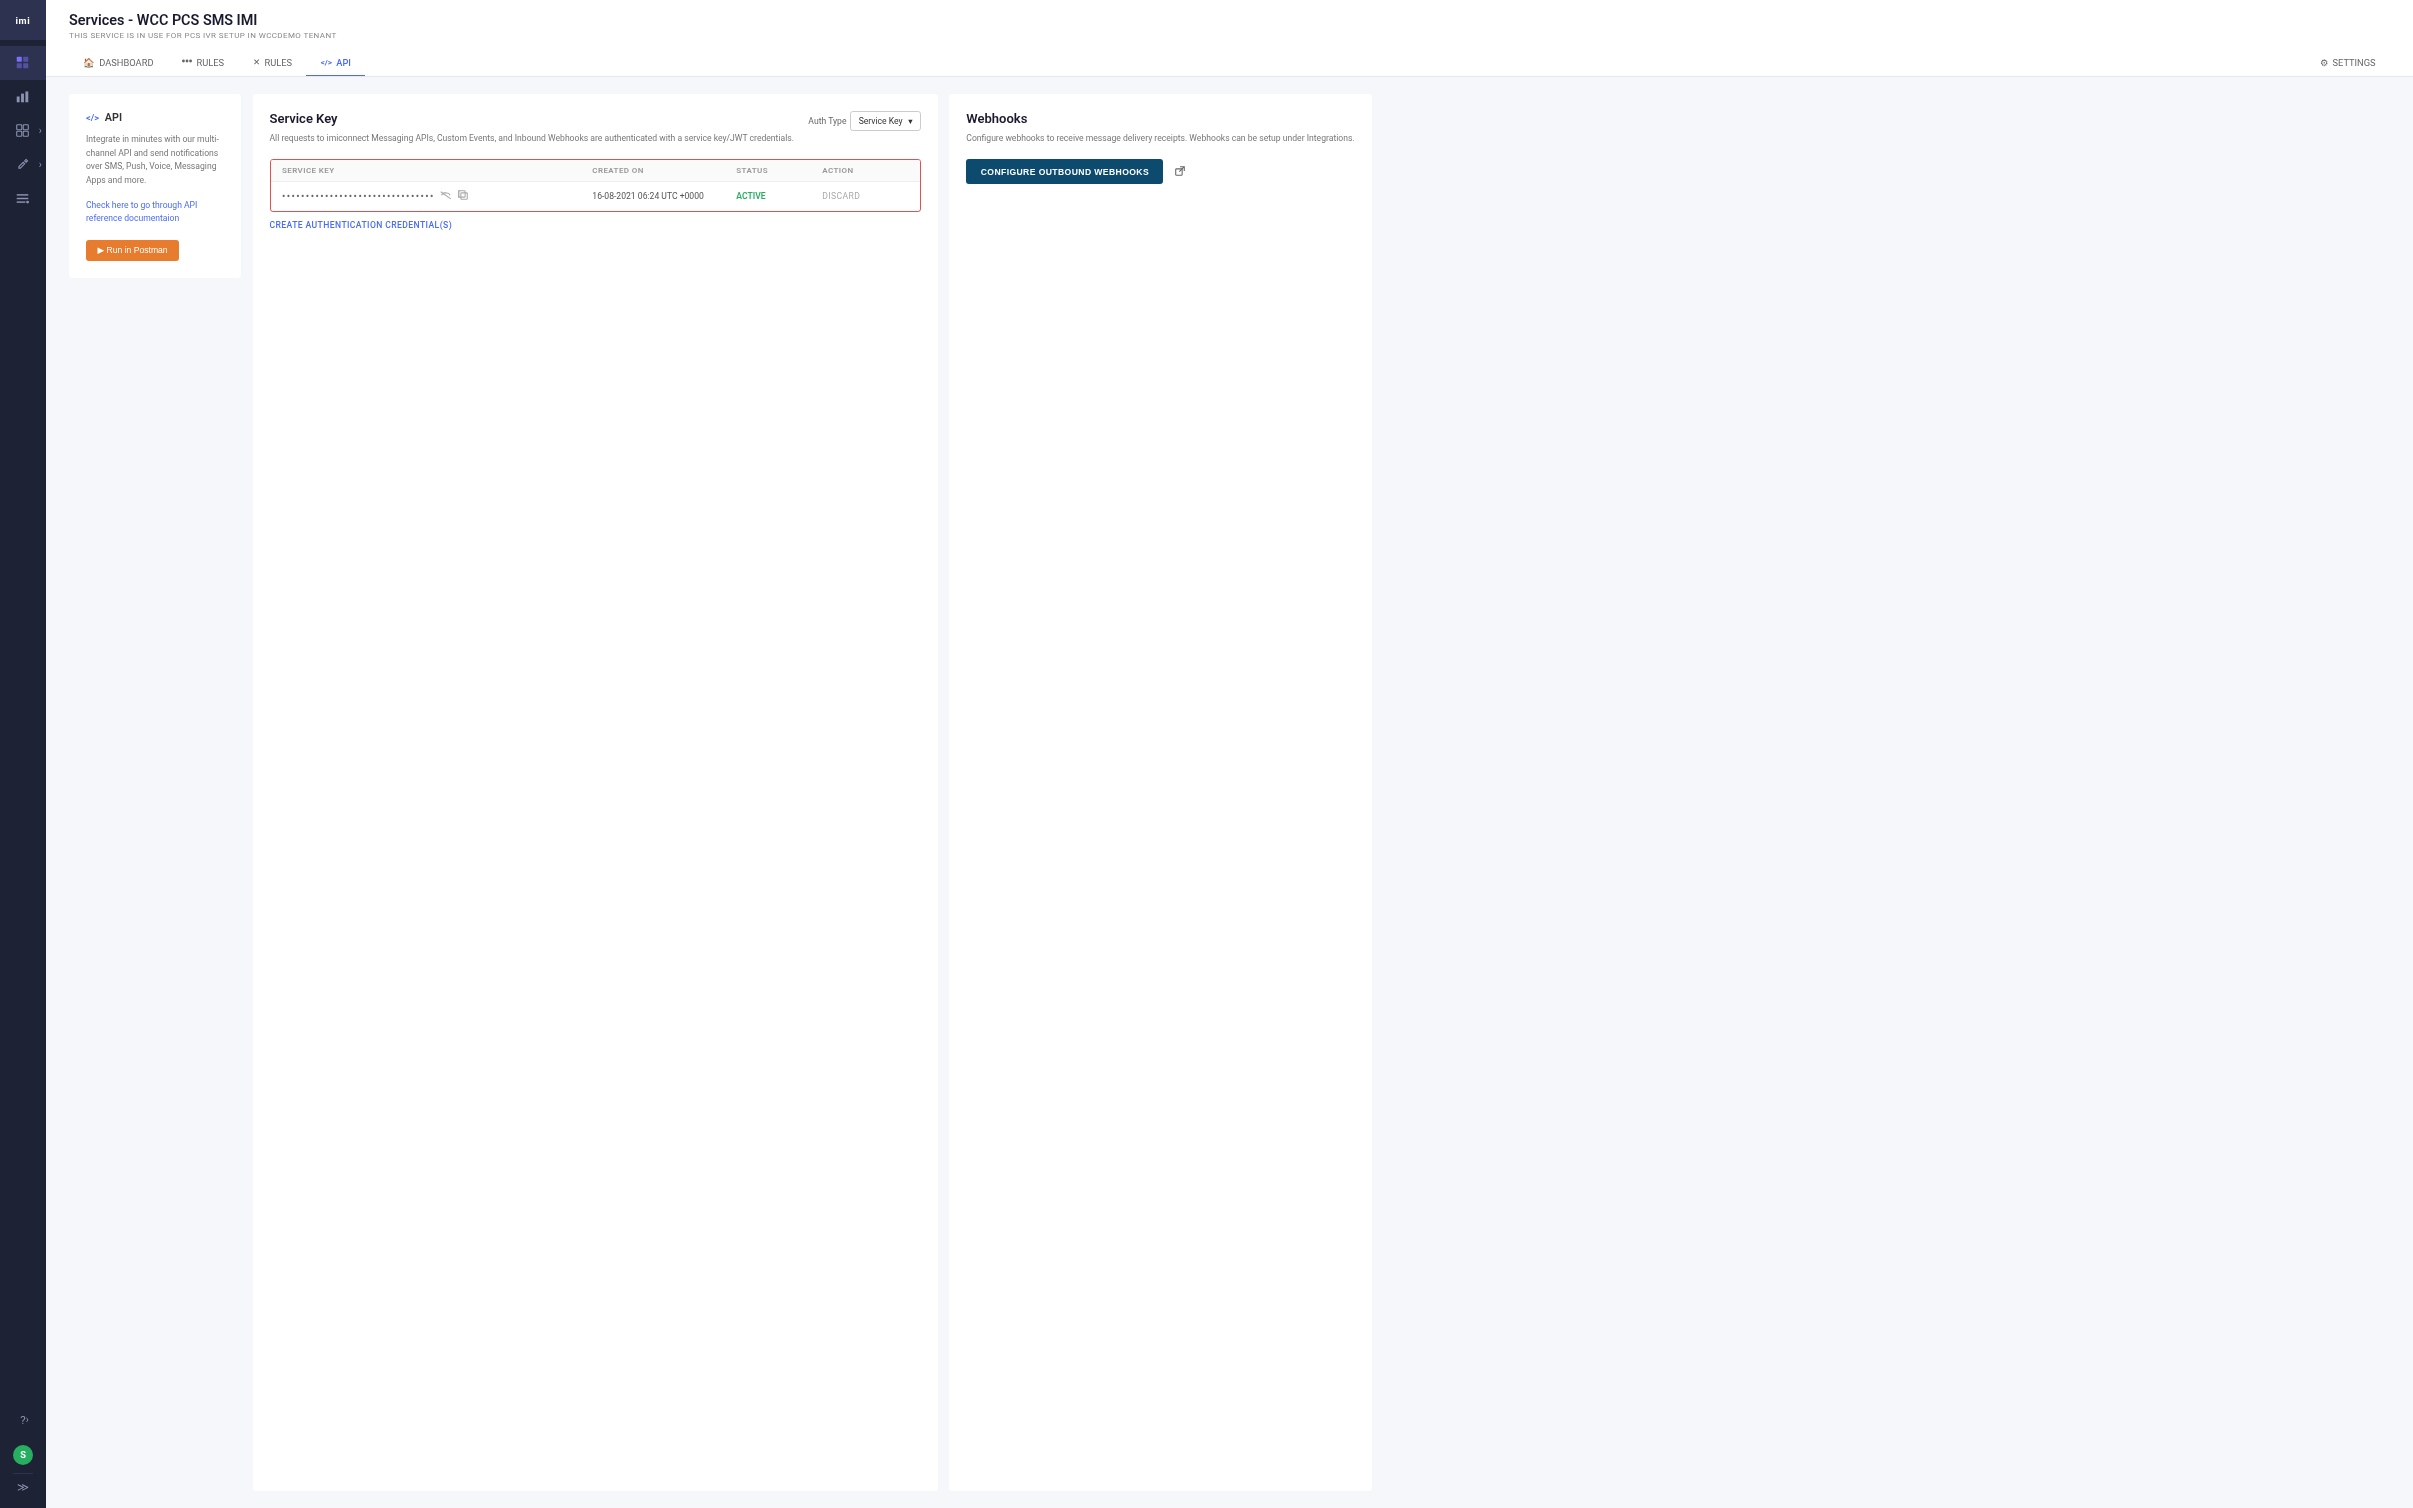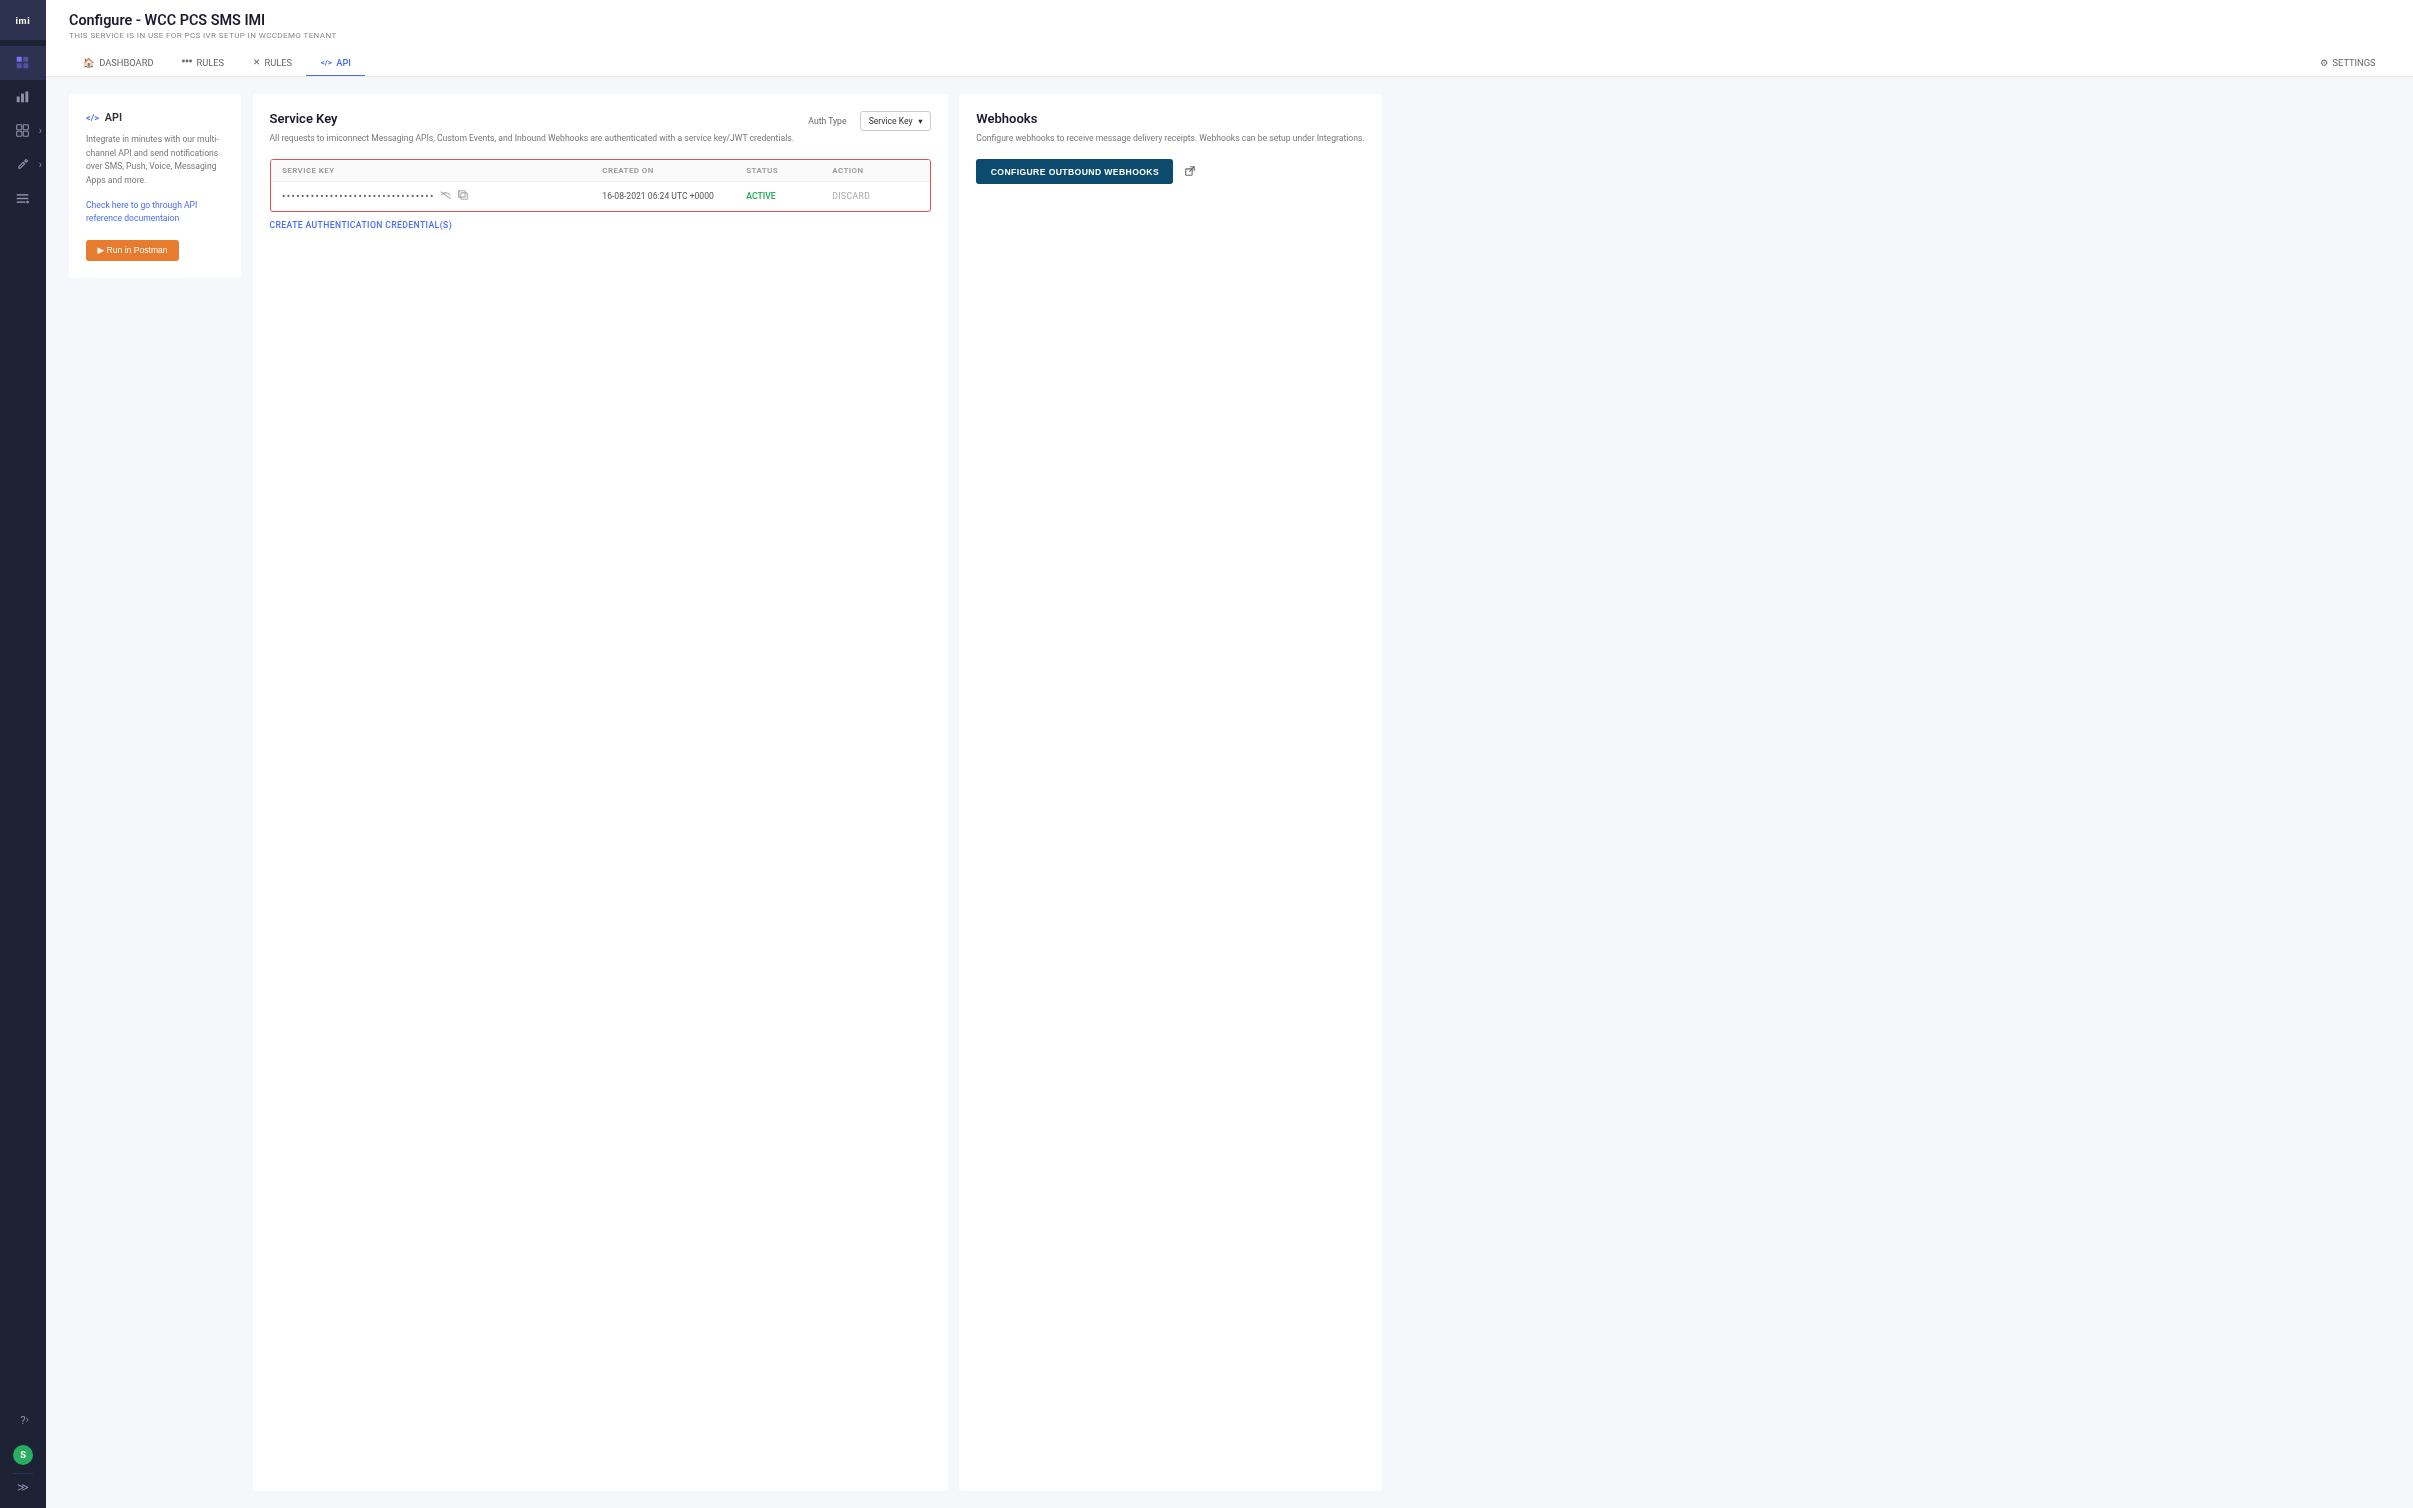--- a/index.html
+++ b/index.html
@@ -434,21 +434,21 @@
     </div>
     <div class="collapse-btn">
       <span style="color:#8b93b0; font-size:11.5px;">≫</span>
     </div>
   </div>
 </div>
 
 <div class="main">
 
   <div class="page-header">
-    <div class="page-title">Configure - WCC PCS SMS IMI</div>
+    <div class="page-title">Services - WCC PCS SMS IMI</div>
     <div class="page-subtitle">THIS SERVICE IS IN USE FOR PCS IVR SETUP IN WCCDEMO TENANT</div>
     <div class="tabs-row">
       <div class="tabs">
         <div class="tab">
           <span>🏠</span>
           <span>DASHBOARD</span>
         </div>
         <div class="tab">
           <span style="font-size:8.6px;">
             <svg width="10" height="10" viewBox="0 0 14 14" fill="none">
@@ -489,21 +489,21 @@
     </div>
 
     <div class="right-panel">
 
       <div class="card">
         <div class="auth-type-row">
           <div>
             <div class="card-title">Service Key</div>
             <div class="card-desc">All requests to imiconnect Messaging APIs, Custom Events, and Inbound Webhooks are authenticated with a service key/JWT credentials.</div>
           </div>
-          <div style="display:flex; align-items:center; gap:14px; flex-shrink:0; margin-left:14.4px;">
+          <div style="display:flex; align-items:center; gap:4px; flex-shrink:0; margin-left:14.4px;">
             <span class="auth-type-label">Auth Type</span>
             <div class="auth-type-select">
               <span>Service Key</span>
               <span>▾</span>
             </div>
           </div>
         </div>
 
         <div class="service-key-table">
           <div class="table-header">

